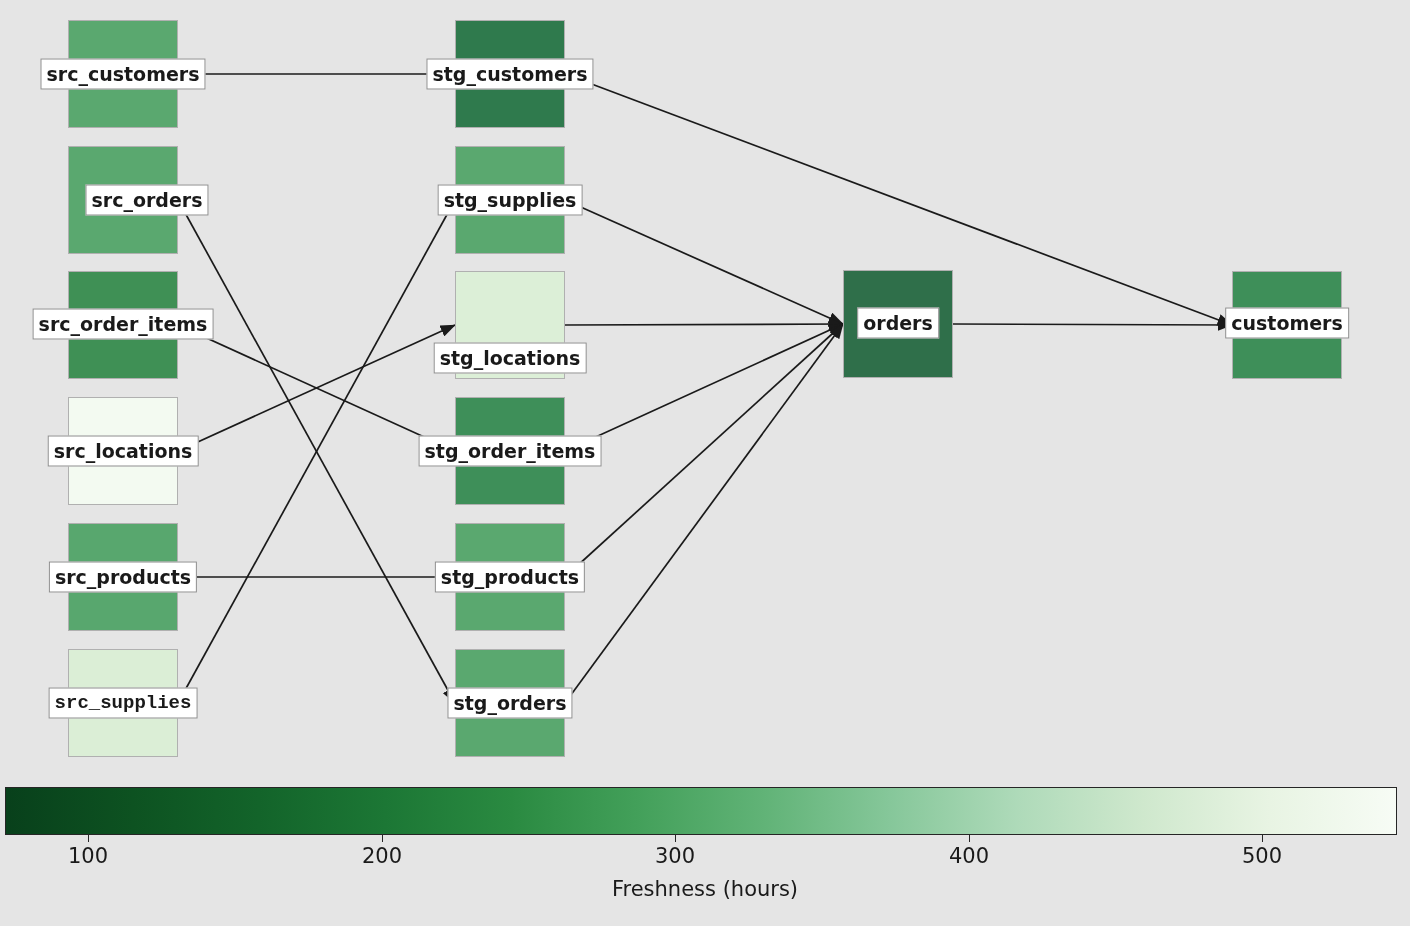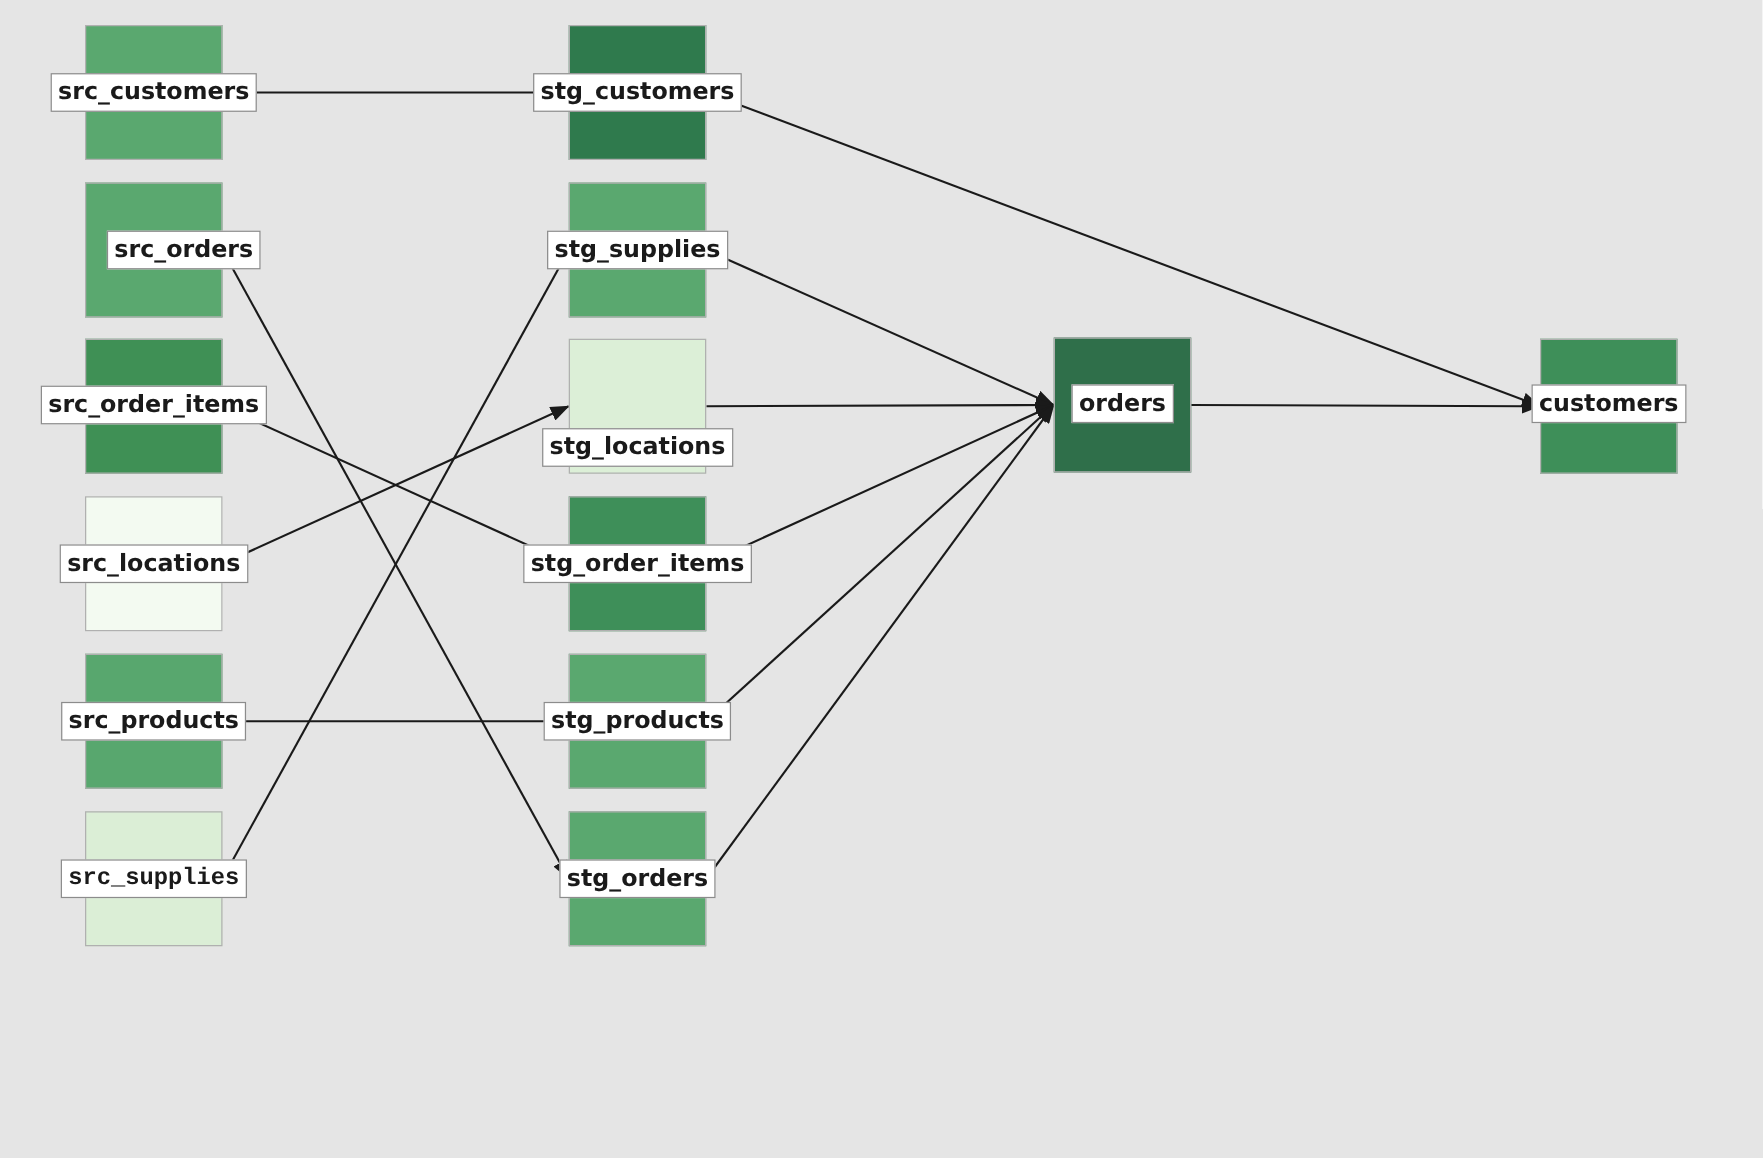--- a/index.html
+++ b/index.html
@@ -154,14 +154,30 @@
         <div class="node-label" style="left: 510px; top: 577px;">stg_products</div>
         <div class="node" style="left: 455px; top: 649px; width: 110px; height: 108px; background: rgb(90, 168, 111);"></div>
         <div class="node-label" style="left: 510px; top: 703px; text-align: right;">stg_orders</div>
         <div class="node" style="left: 843px; top: 270px; width: 110px; height: 108px; background: rgb(47, 111, 74);"></div>
         <div class="node-label" style="left: 898px; top: 323px;">orders</div>
         <div class="node" style="left: 1232px; top: 271px; width: 110px; height: 108px; background: rgb(62, 143, 89);"></div>
         <div class="node-label" style="left: 1287px; top: 323px;">customers</div>
       </div>
   </div>
 
+  <div id="colorbar-wrap">
+    <div id="colorbar" style="background: linear-gradient(to right, rgb(8, 64, 27), rgb(13, 82, 33), rgb(19, 100, 42), rgb(28, 119, 53), rgb(42, 138, 65), rgb(67, 160, 90), rgb(97, 179, 119), rgb(134, 199, 154), rgb(174, 218, 185), rgb(207, 232, 205), rgb(232, 244, 227), rgb(247, 252, 245));"></div>
+    <div id="cb-ticks">
+        <div class="cb-tick" style="left: 88px;"></div>
+        <div class="cb-ticklabel" style="left: 88px;">100</div>
+        <div class="cb-tick" style="left: 382px;"></div>
+        <div class="cb-ticklabel" style="left: 382px;">200</div>
+        <div class="cb-tick" style="left: 675px;"></div>
+        <div class="cb-ticklabel" style="left: 675px;">300</div>
+        <div class="cb-tick" style="left: 969px;"></div>
+        <div class="cb-ticklabel" style="left: 969px;">400</div>
+        <div class="cb-tick" style="left: 1262px;"></div>
+        <div class="cb-ticklabel" style="left: 1262px;">500</div>
+      </div>
+    <div id="cb-axis-label">Freshness (hours)</div>
+  </div>
 
 </div>
 
 </body></html>

